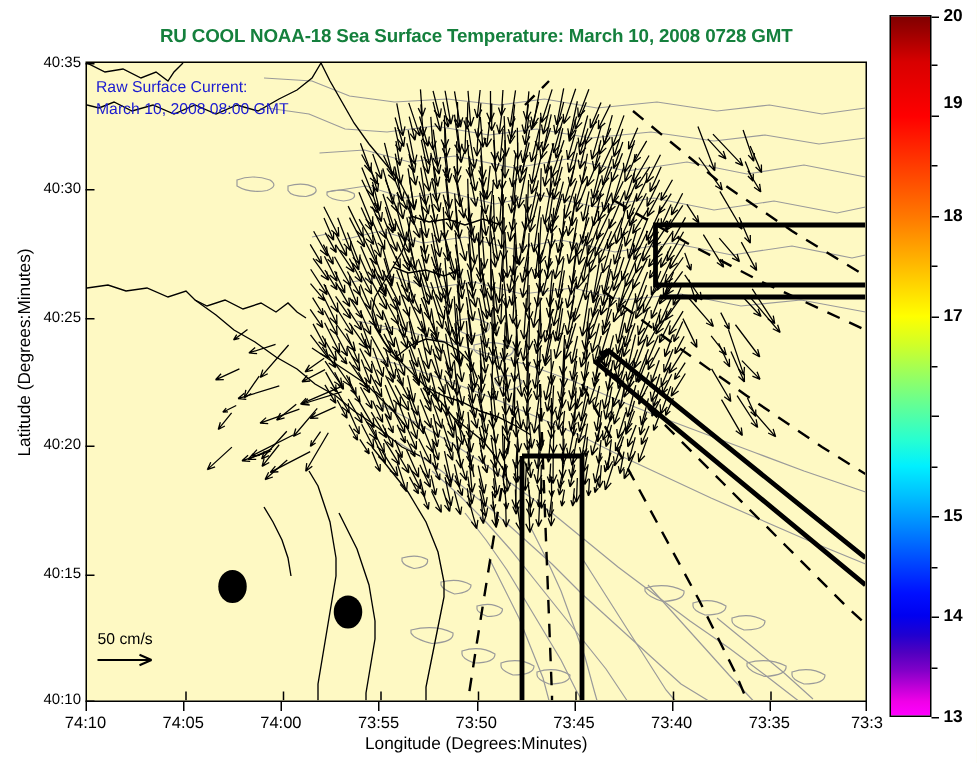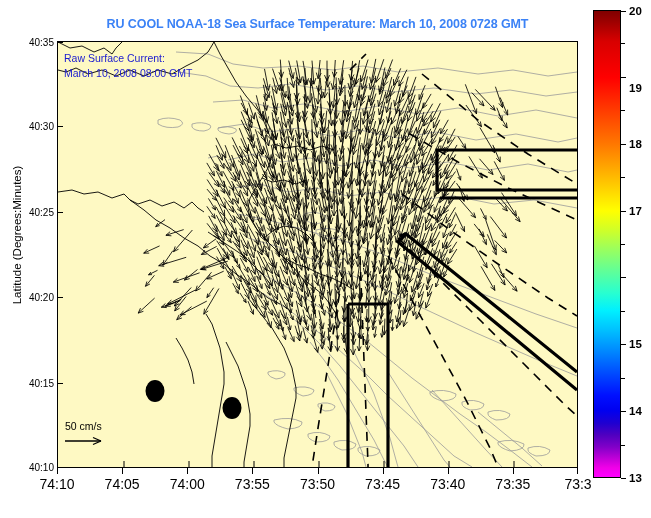--- a/index.html
+++ b/index.html
@@ -16,21 +16,21 @@
     position: absolute; left: 0; top: 0;
     width: 651px; height: 518px;
     background: #ffffff;
   }
 
   
   #chart-title {
     position: absolute;
     left: 57px; top: 17px; width: 521px;
     text-align: center;
-    color: #3b82f6;
+    color: #15803d;
     font-size: 12.5px;
     font-weight: bold;
     letter-spacing: -0.1px;
     white-space: nowrap;
   }
 
   
   #plot-frame {
     position: absolute;
     left: 57px; top: 41px;
@@ -69,21 +69,21 @@
   #scale-legend .scale-arrow { margin-top: 1px; }
 
   
   .tick-mark { position: absolute; background: #000; }
   .xtick-mark { width: 1px; height: 6px; top: 0; }
   .ytick-mark { height: 1px; width: 6px; left: 0; }
 
   .xtick-label {
     position: absolute;
     top: 8px;
-    font-size: 14px;
+    font-size: 11px;
     color: #000;
     transform: translateX(-50%);
     white-space: nowrap;
   }
   .ytick-label {
     position: absolute;
     right: 0;
     font-size: 10px;
     color: #000;
     transform: translateY(-50%);
@@ -1261,29 +1261,30 @@
     </div>
   <div id="y-axis-ticks">
       <div class="ytick-label" style="top: 1px;">40:35</div>
       <div class="ytick-label" style="top: 85.4px; text-align: center;">40:30</div>
       <div class="ytick-label" style="top: 170.8px;">40:25</div>
       <div class="ytick-label" style="top: 256.2px;">40:20</div>
       <div class="ytick-label" style="top: 341.6px;">40:15</div>
       <div class="ytick-label" style="top: 426px;">40:10</div>
     </div>
 
+  <div id="x-axis-title">Longitude (Degrees:Minutes)</div>
   <div id="y-axis-title">Latitude (Degrees:Minutes)</div>
 
   <div id="colorbar-wrap">
     <div id="colorbar-gradient"></div>
   <div class="cb-tick" style="top: 0.5px;"></div>
       <div class="cb-label" style="top: 0.5px;">20</div>
       <div class="cb-tick minor" style="top: 33.4286px;"></div>
       <div class="cb-tick" style="top: 66.8571px;"></div>
-      <div class="cb-label" style="top: 78px;">19</div>
+      <div class="cb-label" style="top: 59px;">19</div>
       <div class="cb-tick minor" style="top: 100.286px;"></div>
       <div class="cb-tick" style="top: 133.714px;"></div>
       <div class="cb-label" style="top: 133.714px;">18</div>
       <div class="cb-tick minor" style="top: 167.143px;"></div>
       <div class="cb-tick" style="top: 200.571px;"></div>
       <div class="cb-label" style="top: 200.571px;">17</div>
       <div class="cb-tick minor" style="top: 234px;"></div>
       <div class="cb-tick" style="top: 267.429px;"></div>
       <div class="cb-label" style="top: 254px; margin-left: 32px;">16</div>
       <div class="cb-tick minor" style="top: 300.857px;"></div>

